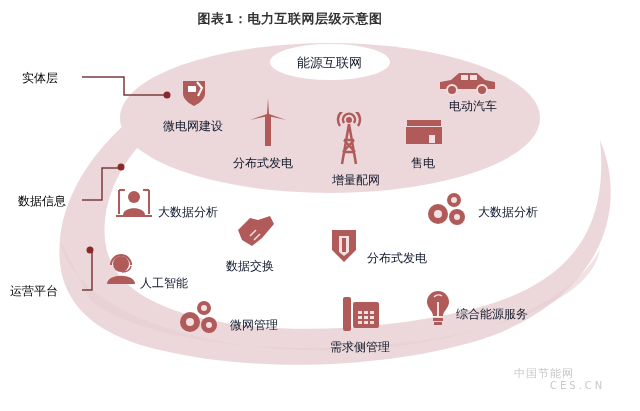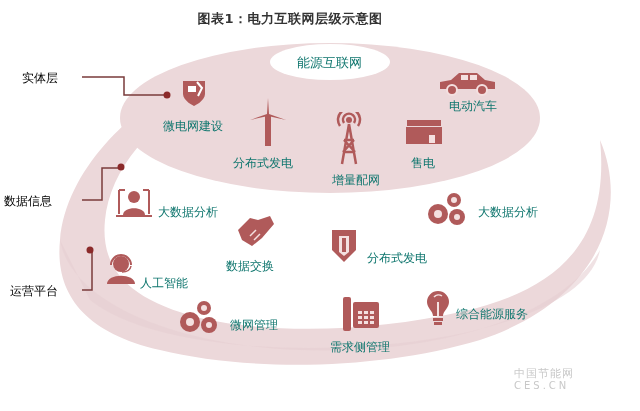--- a/index.html
+++ b/index.html
@@ -1,26 +1,26 @@
 <!DOCTYPE html>
 <html><head>
   <meta charset="utf-8">
   <style>
     html, body { margin: 0; padding: 0; background: #ffffff; }
     body { width: 640px; height: 411px; position: relative; overflow: hidden;
            font-family: "DejaVu Sans", sans-serif; }
     .title { position: absolute; left: 0; top: 10px; width: 580px; text-align: center;
              font-size: 13px; font-weight: bold; color: #333333; letter-spacing: 0.5px; }
     svg.bg { position: absolute; left: 0; top: 0; }
-    .lbl { position: absolute; font-size: 12px; color: #0f766e; white-space: nowrap; }
+    .lbl { position: absolute; font-size: 12px; color: #0f172a; white-space: nowrap; }
     .side { position: absolute; font-size: 12px; color: #000000; white-space: nowrap; }
     .icon { position: absolute; }
     .wm { position: absolute; left: 514px; top: 366px; color: #c8c8c8; font-size: 11px; }
     .wm .cn { display:block; letter-spacing: 1px; }
-    .wm .en { display:block; font-size: 10px; letter-spacing: 3px; margin-top: -1px; }
+    .wm .en { display:block; font-size: 10px; letter-spacing: 3px; margin-top: -1px; margin-left: 36px; }
   </style>
 </head>
 <body>
 
 <div class="title">图表1：电力互联网层级示意图</div>
 
 <svg class="bg" width="640" height="411" viewBox="0 0 640 411">
 
   <path d="M 600 140 C 630 210, 600 300, 480 340 C 380 370, 250 372, 160 350 C 80 332, 55 290, 60 240 C 66 170, 130 110, 190 78 L 215 90 C 150 120, 110 170, 105 220 C 100 270, 130 300, 200 318 C 280 336, 380 330, 460 312 C 560 290, 610 240, 600 140 Z" fill="#ecd8da"></path>
 
@@ -38,21 +38,21 @@
     <polyline points="82,290 92,290 92,250"></polyline>
   </g>
   <circle cx="167" cy="95" r="3.5" fill="#8b2a2a"></circle>
   <circle cx="121" cy="167" r="3.5" fill="#8b2a2a"></circle>
   <circle cx="90" cy="250" r="3.5" fill="#8b2a2a"></circle>
 </svg>
 
 <div class="lbl" style="left:297px;top:54px;font-size:13px;">能源互联网</div>
 
 <div class="side" style="left:22px;top:70px;">实体层</div>
-<div class="side" style="left:4px;top:193px;">数据信息</div>
+<div class="side" style="left:18px;top:193px;">数据信息</div>
 <div class="side" style="left:10px;top:283px;">运营平台</div>
 
 <svg class="icon" style="left:180px;top:78px;" width="28" height="30" viewBox="0 0 28 30">
   <path d="M3 3 H25 V16 C25 23 14 28 14 28 C14 28 3 23 3 16 Z" fill="#b05a5a"></path>
   <rect x="8" y="8" width="8" height="6" fill="#fff"></rect>
   <path d="M17 4 L22 10 L18 18" stroke="#fff" stroke-width="2" fill="none"></path>
 </svg>
 <div class="lbl" style="left:163px;top:118px;">微电网建设</div>
 
 <svg class="icon" style="left:248px;top:96px;" width="40" height="52" viewBox="0 0 40 52">

